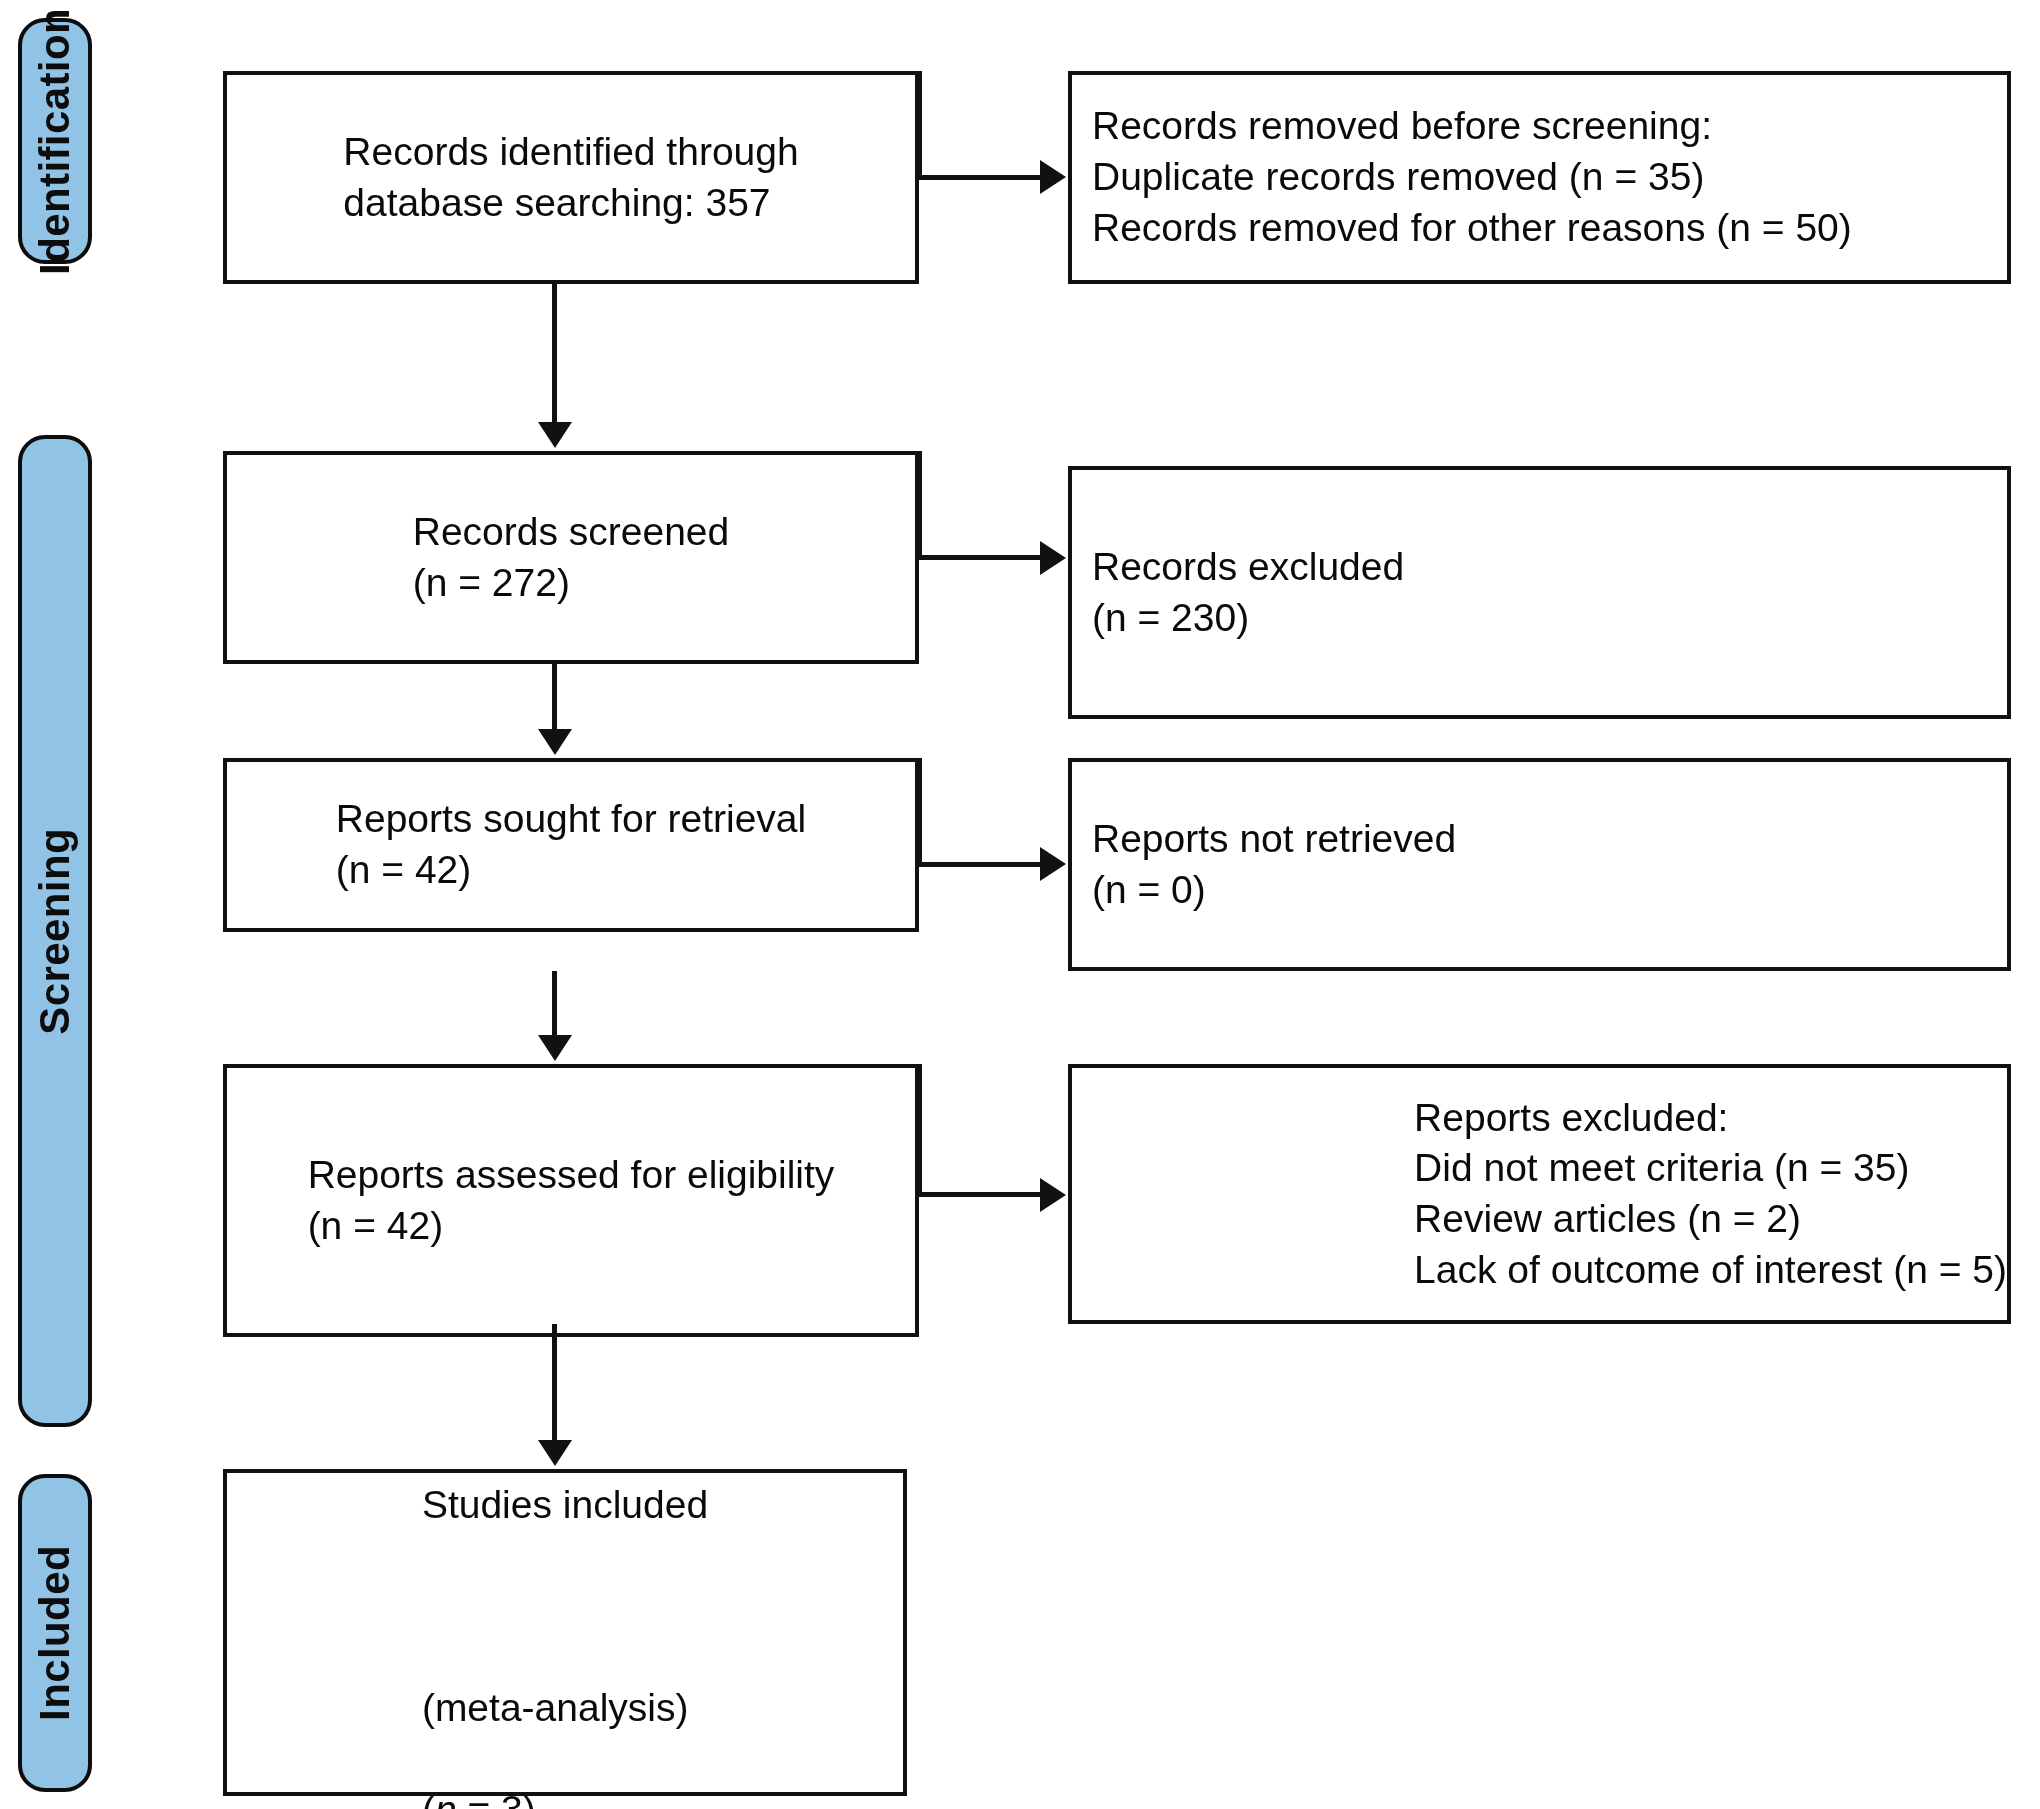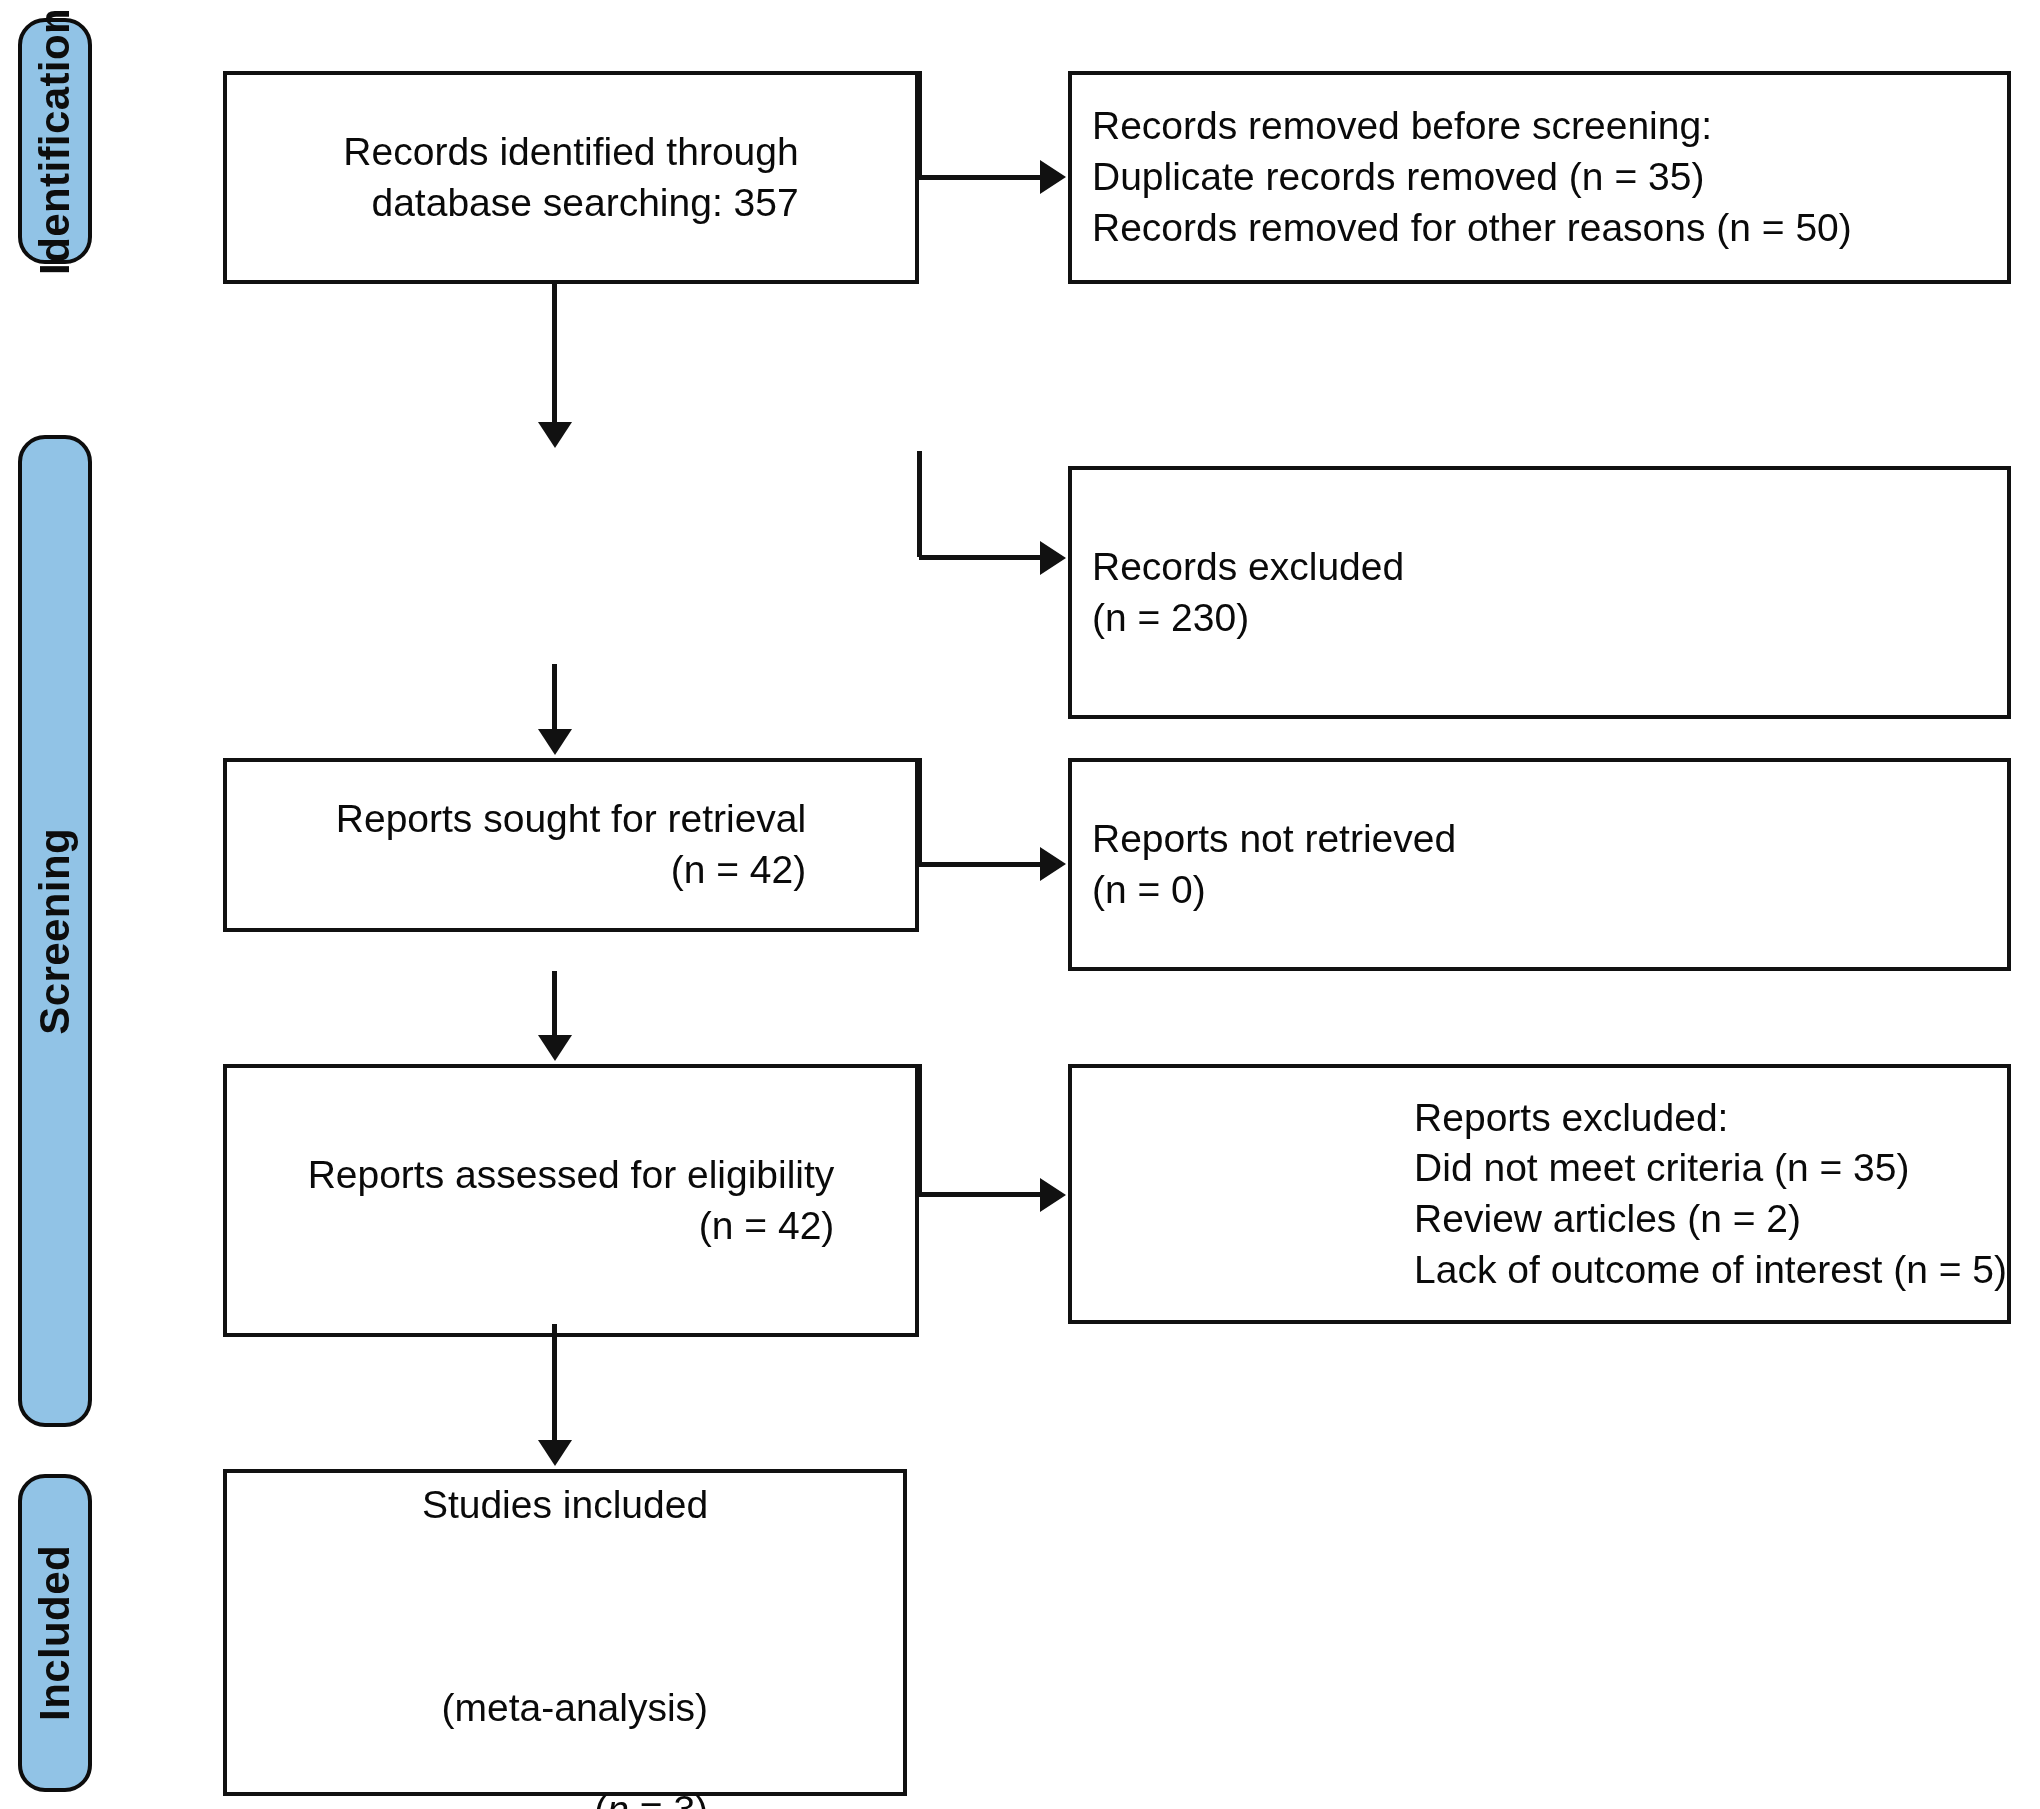--- a/index.html
+++ b/index.html
@@ -45,21 +45,21 @@
   .flow-box {
     position: absolute;
     background: #ffffff;
     border: 4.8px solid #111111;
     box-sizing: border-box;
     display: flex;
     align-items: center;
   }
   .flow-box.center {
     justify-content: center;
-    text-align: right;
+    text-align: left;
   }
   .flow-box.left-align {
     justify-content: flex-start;
     text-align: left;
   }
   .flow-box .box-text {
     font-size: 39px;
     line-height: 1.30;
     color: #0a0a0a;
     white-space: pre-line;
@@ -124,20 +124,24 @@
 Records removed for other reasons (n = 50)</span>
   </div>
 
   <div class="conn conn-v" style="left:917px; top:71px; width:4.8px; height:106px;"></div>
   <div class="conn conn-h" style="left:919px; top:175px; width:123px; height:4.8px;"></div>
   <div class="arrow-right" style="left:1040px; top:160px;"></div>
 
   <div class="conn conn-v" style="left:552px; top:284px; width:4.8px; height:140px;"></div>
   <div class="arrow-down" style="left:538px; top:422px;"></div>
 
+  <div class="flow-box center" style="left:223px; top:451px; width:696px; height:213px;">
+    <span class="box-text">Records screened
+(n = 272)</span>
+  </div>
 
   <div class="flow-box left-align" style="left:1068px; top:466px; width:943px; height:253px;">
     <span class="box-text">Records excluded
 (n = 230)</span>
   </div>
 
   <div class="conn conn-v" style="left:917px; top:451px; width:4.8px; height:106px;"></div>
   <div class="conn conn-h" style="left:919px; top:555px; width:123px; height:4.8px;"></div>
   <div class="arrow-right" style="left:1040px; top:541px;"></div>
 

